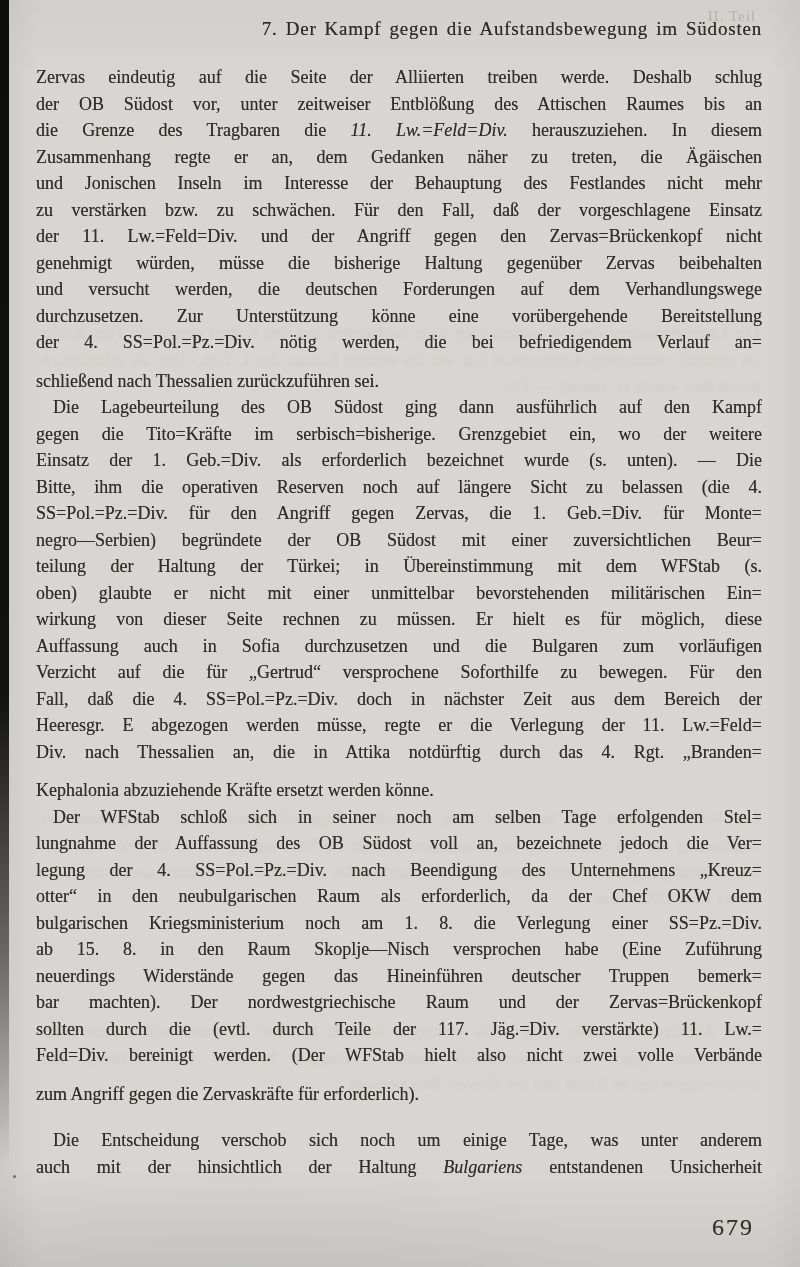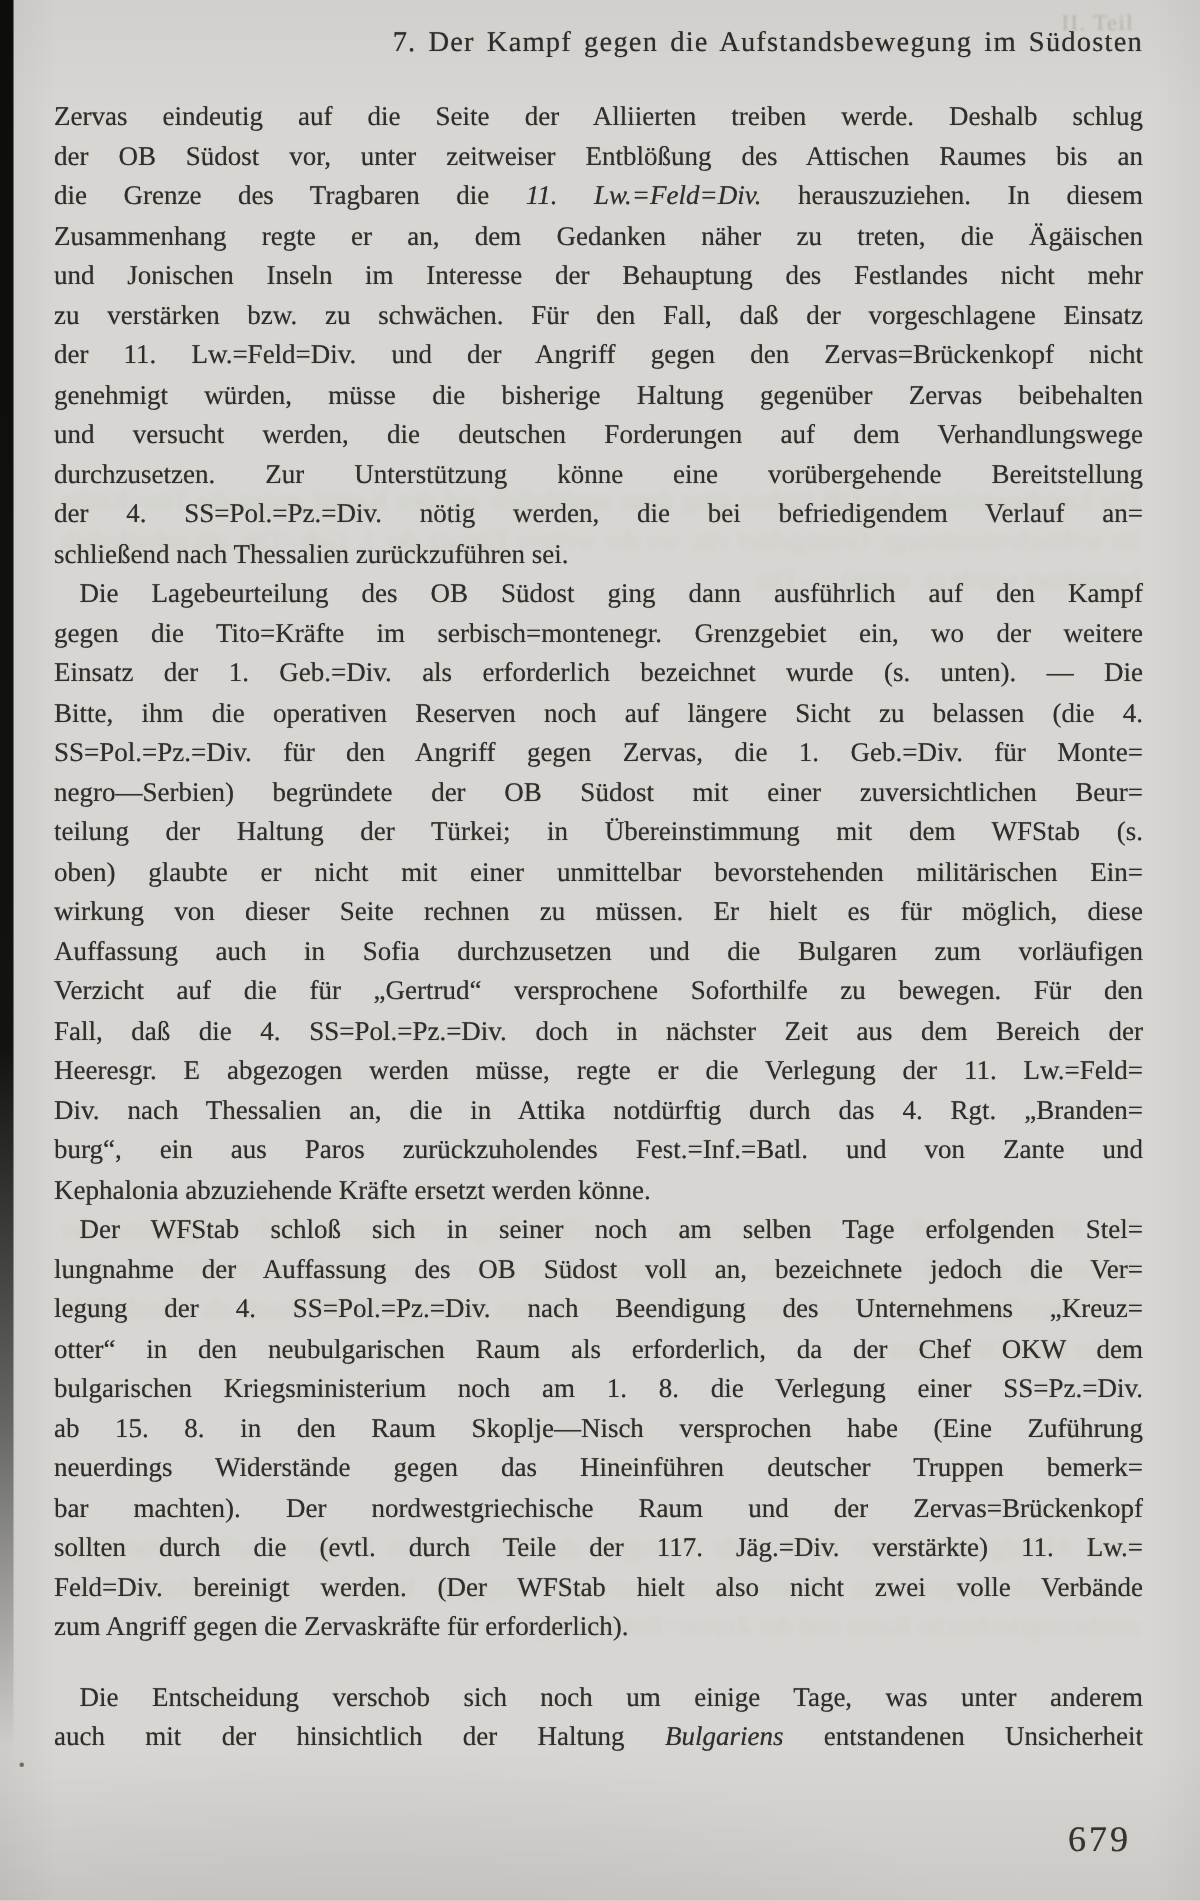--- a/index.html
+++ b/index.html
@@ -62,21 +62,21 @@
   }
   .para { margin: 0; }
   .para.gap { margin-top: 20px; }
   .para.indent .line:first-child { text-indent: 17px; }
   .line {
     display: block;
     text-align: justify;
     text-align-last: justify;
     white-space: normal;
   }
-  .line.last { text-align-last: left; }
+  .line.last { text-align-last: left; margin-top: 12px; }
   .line i { font-style: italic; }
   .page-number {
     position: absolute;
     top: 1214px;
     right: 46px;
     font-size: 24px;
     letter-spacing: 2px;
     color: #35342f;
     text-shadow: 0 0 0.5px rgba(53,52,47,0.7);
   }
@@ -132,34 +132,33 @@
         <div class="line"><span>zu verstärken bzw. zu schwächen. Für den Fall, daß der vorgeschlagene Einsatz</span></div>
         <div class="line"><span>der 11. Lw.=Feld=Div. und der Angriff gegen den Zervas=Brückenkopf nicht</span></div>
         <div class="line"><span>genehmigt würden, müsse die bisherige Haltung gegenüber Zervas beibehalten</span></div>
         <div class="line"><span>und versucht werden, die deutschen Forderungen auf dem Verhandlungswege</span></div>
         <div class="line"><span>durchzusetzen. Zur Unterstützung könne eine vorübergehende Bereitstellung</span></div>
         <div class="line"><span>der 4. SS=Pol.=Pz.=Div. nötig werden, die bei befriedigendem Verlauf an=</span></div>
         <div class="line last"><span>schließend nach Thessalien zurückzuführen sei.</span></div>
       </div>
       <div class="para indent">
         <div class="line"><span>Die Lagebeurteilung des OB Südost ging dann ausführlich auf den Kampf</span></div>
-        <div class="line"><span>gegen die Tito=Kräfte im serbisch=montenegr. Grenzgebiet ein, wo der weitere</span></div>
+        <div class="line"><span>gegen die Tito=Kräfte im serbisch=bisherige. Grenzgebiet ein, wo der weitere</span></div>
         <div class="line"><span>Einsatz der 1. Geb.=Div. als erforderlich bezeichnet wurde (s. unten). — Die</span></div>
         <div class="line"><span>Bitte, ihm die operativen Reserven noch auf längere Sicht zu belassen (die 4.</span></div>
         <div class="line"><span>SS=Pol.=Pz.=Div. für den Angriff gegen Zervas, die 1. Geb.=Div. für Monte=</span></div>
         <div class="line"><span>negro—Serbien) begründete der OB Südost mit einer zuversichtlichen Beur=</span></div>
         <div class="line"><span>teilung der Haltung der Türkei; in Übereinstimmung mit dem WFStab (s.</span></div>
         <div class="line"><span>oben) glaubte er nicht mit einer unmittelbar bevorstehenden militärischen Ein=</span></div>
         <div class="line"><span>wirkung von dieser Seite rechnen zu müssen. Er hielt es für möglich, diese</span></div>
         <div class="line"><span>Auffassung auch in Sofia durchzusetzen und die Bulgaren zum vorläufigen</span></div>
         <div class="line"><span>Verzicht auf die für „Gertrud“ versprochene Soforthilfe zu bewegen. Für den</span></div>
         <div class="line"><span>Fall, daß die 4. SS=Pol.=Pz.=Div. doch in nächster Zeit aus dem Bereich der</span></div>
         <div class="line"><span>Heeresgr. E abgezogen werden müsse, regte er die Verlegung der 11. Lw.=Feld=</span></div>
         <div class="line"><span>Div. nach Thessalien an, die in Attika notdürftig durch das 4. Rgt. „Branden=</span></div>
-        <div class="line"><span>burg“, ein aus Paros zurückzuholendes Fest.=Inf.=Batl. und von Zante und</span></div>
         <div class="line last"><span>Kephalonia abzuziehende Kräfte ersetzt werden könne.</span></div>
       </div>
       <div class="para indent">
         <div class="line"><span>Der WFStab schloß sich in seiner noch am selben Tage erfolgenden Stel=</span></div>
         <div class="line"><span>lungnahme der Auffassung des OB Südost voll an, bezeichnete jedoch die Ver=</span></div>
         <div class="line"><span>legung der 4. SS=Pol.=Pz.=Div. nach Beendigung des Unternehmens „Kreuz=</span></div>
         <div class="line"><span>otter“ in den neubulgarischen Raum als erforderlich, da der Chef OKW dem</span></div>
         <div class="line"><span>bulgarischen Kriegsministerium noch am 1. 8. die Verlegung einer SS=Pz.=Div.</span></div>
         <div class="line"><span>ab 15. 8. in den Raum Skoplje—Nisch versprochen habe (Eine Zuführung</span></div>
         <div class="line"><span>neuerdings Widerstände gegen das Hineinführen deutscher Truppen bemerk=</span></div>

